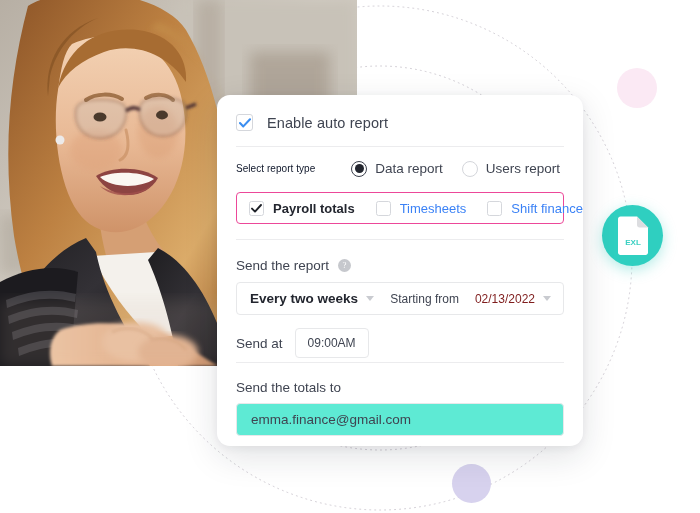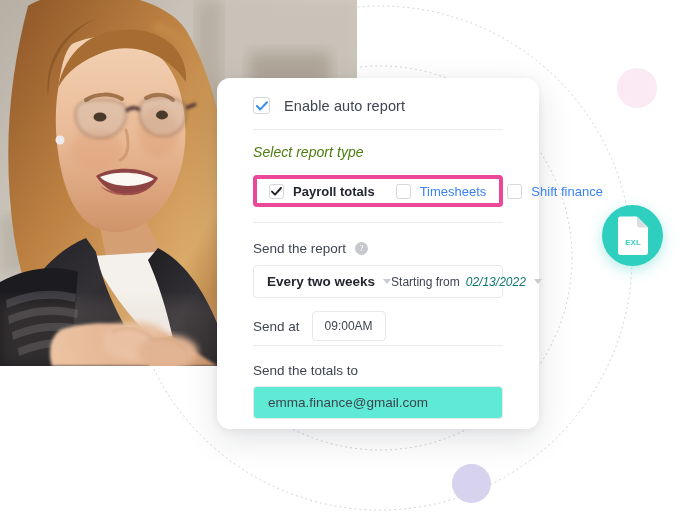--- a/index.html
+++ b/index.html
@@ -75,30 +75,30 @@
     left: 619px; top: 350px;
     width: 61px; height: 61px;
     box-shadow: 0 4px 14px rgba(248, 90, 85, .32);
   }
   .filebadge svg { display: block; }
 
   
   .card {
     position: absolute;
     left: 217px;
-    top: 78px;
-    width: 322px;
+    top: 95px;
+    width: 366px;
     height: 351px;
     background: #ffffff;
     border-radius: 13px;
     box-shadow: 0 10px 34px rgba(27, 32, 50, .13),
                 0 2px 8px rgba(27, 32, 50, .06);
     z-index: 5;
     box-sizing: border-box;
-    padding: 0 36px;
+    padding: 0 19px;
   }
 
   .row {
     display: flex;
     align-items: center;
   }
 
   .divider {
     height: 1px;
     background: #ececee;
@@ -130,24 +130,23 @@
     color: #3f4451;
     letter-spacing: .1px;
   }
 
   
   .type-row {
     height: 43px;
     justify-content: flex-start;
   }
   .type-label {
-    font-size: 14px;
-    color: #4d7c0f;
+    font-size: 10px;
+    color: #0f172a;
     letter-spacing: .05px;
-    font-style: italic;
   }
   .radio-group {
     display: flex;
     align-items: center;
     margin-left: 36px;
   }
   .radio-item {
     display: flex;
     align-items: center;
   }
@@ -175,21 +174,21 @@
   .radio-text {
     margin-left: 8px;
     font-size: 13.5px;
     color: #3f4451;
     white-space: nowrap;
   }
 
   
   .pillbox {
     height: 32px;
-    border: 4px solid #ec4899;
+    border: 1px solid #ec4899;
     border-radius: 4px;
     display: flex;
     align-items: center;
     padding: 0 12px;
     box-sizing: border-box;
     margin-top: 2px;
     background: #fff;
   }
   .pill-item { display: flex; align-items: center; }
   .pill-item + .pill-item { margin-left: 21px; }
@@ -257,21 +256,21 @@
   }
   .freq-right {
     display: flex;
     align-items: center;
     margin-left: auto;
     font-size: 12px;
     color: #3f4451;
     white-space: nowrap;
   }
   .freq-right .from { color: #3f4451; }
-  .freq-right .date { margin-left: 6px; color: #0f766e; font-style: italic; }
+  .freq-right .date { margin-left: 16px; color: #7f1d1d; }
   .caret {
     width: 0; height: 0;
     border-left: 4.5px solid transparent;
     border-right: 4.5px solid transparent;
     border-top: 5px solid #c9cbd0;
     margin-left: 8px;
     flex: none;
   }
 
   
@@ -477,20 +476,30 @@
           <path d="M1 5 L4.3 8.4 L11 1.3" fill="none" stroke="#3b8ef0" stroke-width="2.1" stroke-linecap="round" stroke-linejoin="round"></path>
         </svg>
       </span>
       <span class="enable-label">Enable auto report</span>
     </div>
 
     <div class="divider"></div>
 
     <div class="row type-row">
       <span class="type-label">Select report type</span>
+      <span class="radio-group">
+        <span class="radio-item">
+          <span class="radio on"></span>
+          <span class="radio-text">Data report</span>
+        </span>
+        <span class="radio-item">
+          <span class="radio"></span>
+          <span class="radio-text">Users report</span>
+        </span>
+      </span>
     </div>
 
     <div class="pillbox">
       <span class="pill-item">
         <span class="cb-sm">
           <svg width="11" height="9" viewBox="0 0 11 9">
             <path d="M1 4.6 L4 7.6 L10 1" fill="none" stroke="#1e2128" stroke-width="1.9" stroke-linecap="round" stroke-linejoin="round"></path>
           </svg>
         </span>
         <span class="pill-text bold">Payroll totals</span>

